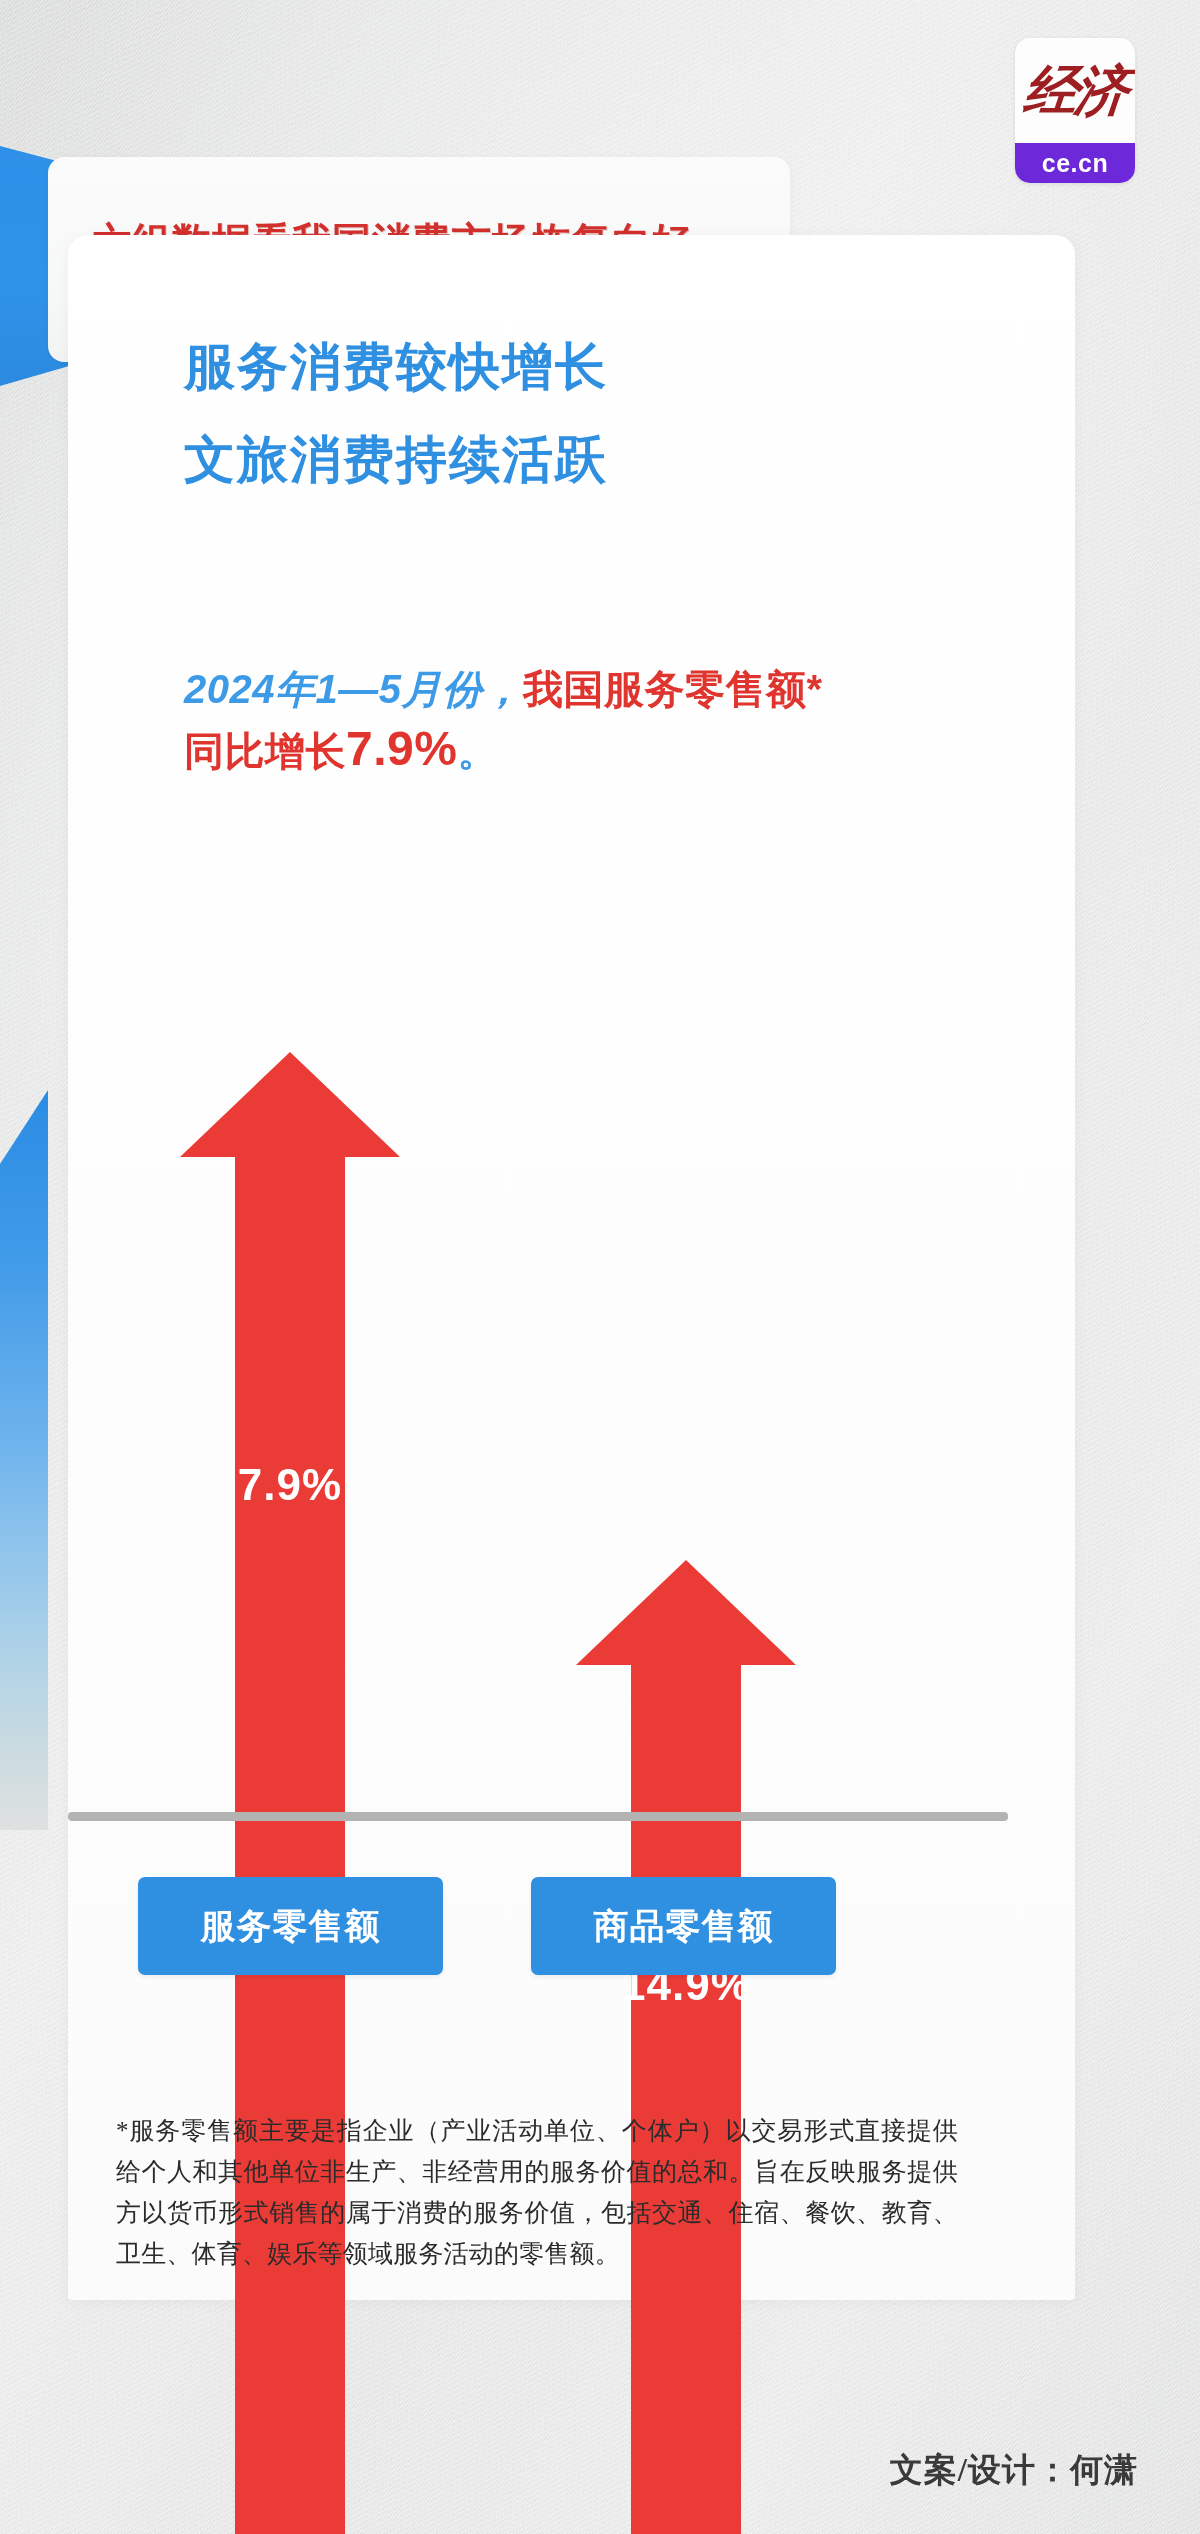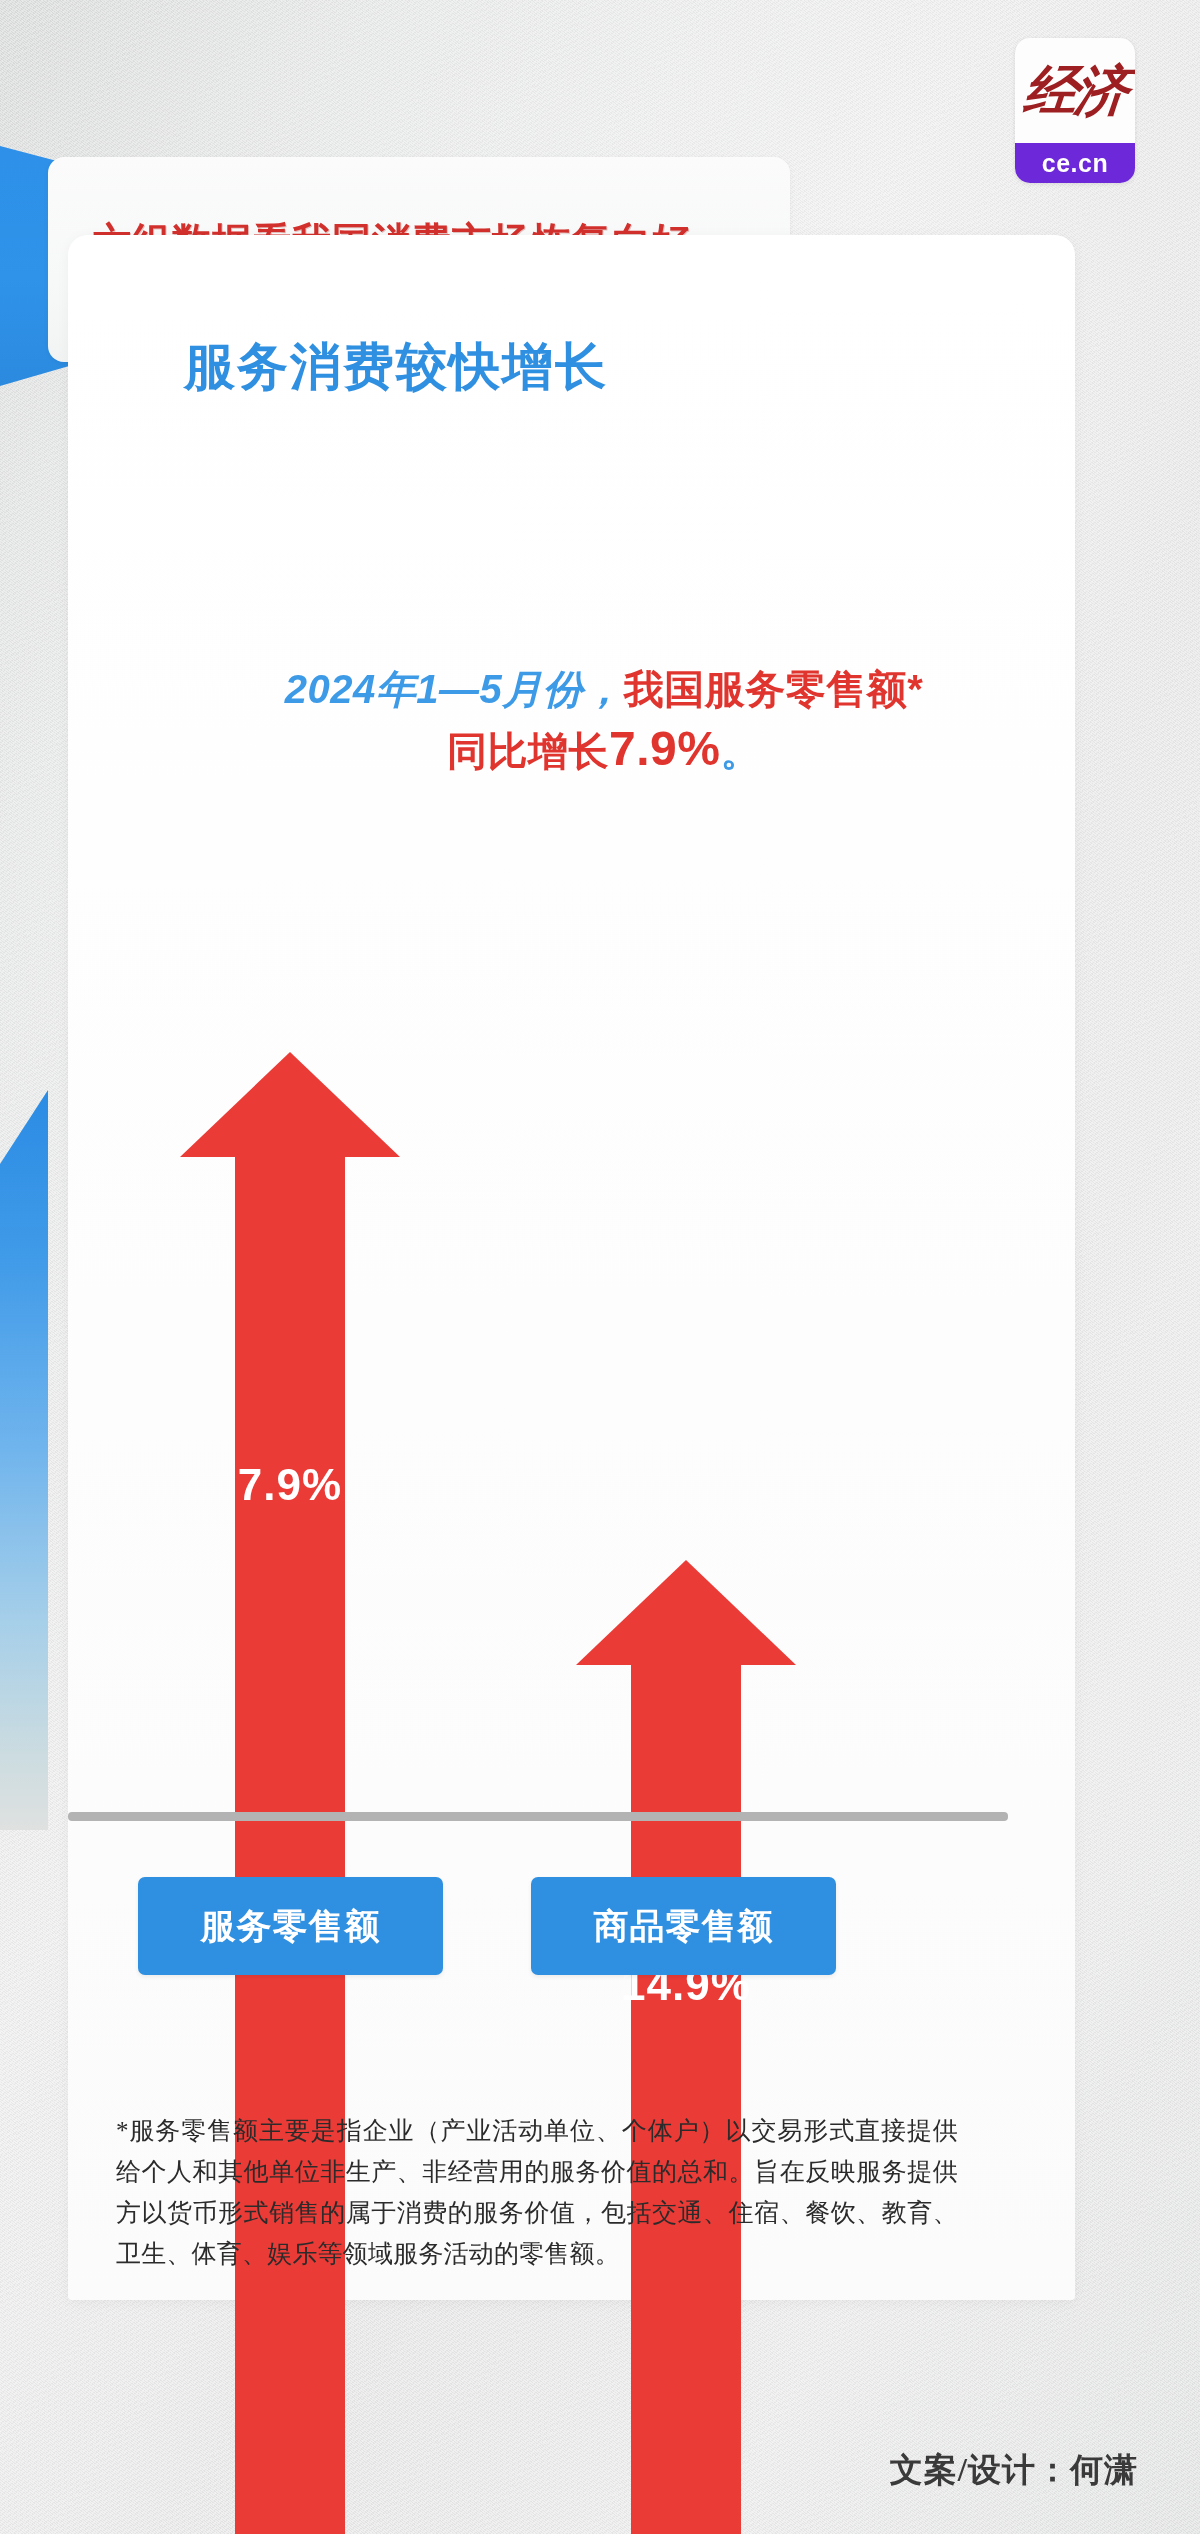--- a/index.html
+++ b/index.html
@@ -122,21 +122,20 @@
   }
 
   
   .lead{
     position:absolute;left:116px;top:424px;width:840px;
     font-size:40px;
     line-height:60px;
     font-weight:bold;
     color:#e0342e;
     letter-spacing:.5px;
-    text-align:center;
   }
   .lead .blue-italic{
     color:#3d9ae6;
     font-style:italic;
     font-weight:bold;
   }
   .lead .big-num{
     font-size:48px;
     font-weight:bold;
     color:#e0342e;
@@ -238,20 +237,21 @@
     <div class="logo-mark">经济</div>
     <div class="logo-bar">
       <span>ce.cn</span>
     </div>
   </div>
 
   <div class="main-card">
 
     <div class="headline">
       <div>服务消费较快增长</div>
+      <div>文旅消费持续活跃</div>
     </div>
 
     <div class="lead">
       <span class="blue-italic">2024年1—5月份，</span><span>我国服务零售额*</span><br><span>同比增长</span><span class="big-num">7.9%</span><span class="blue-dot">。</span>
     </div>
 
 
     <div class="chart">
 
       <div class="arrow" style="left:112px; top:0px; width:220px; height:1586px;">

